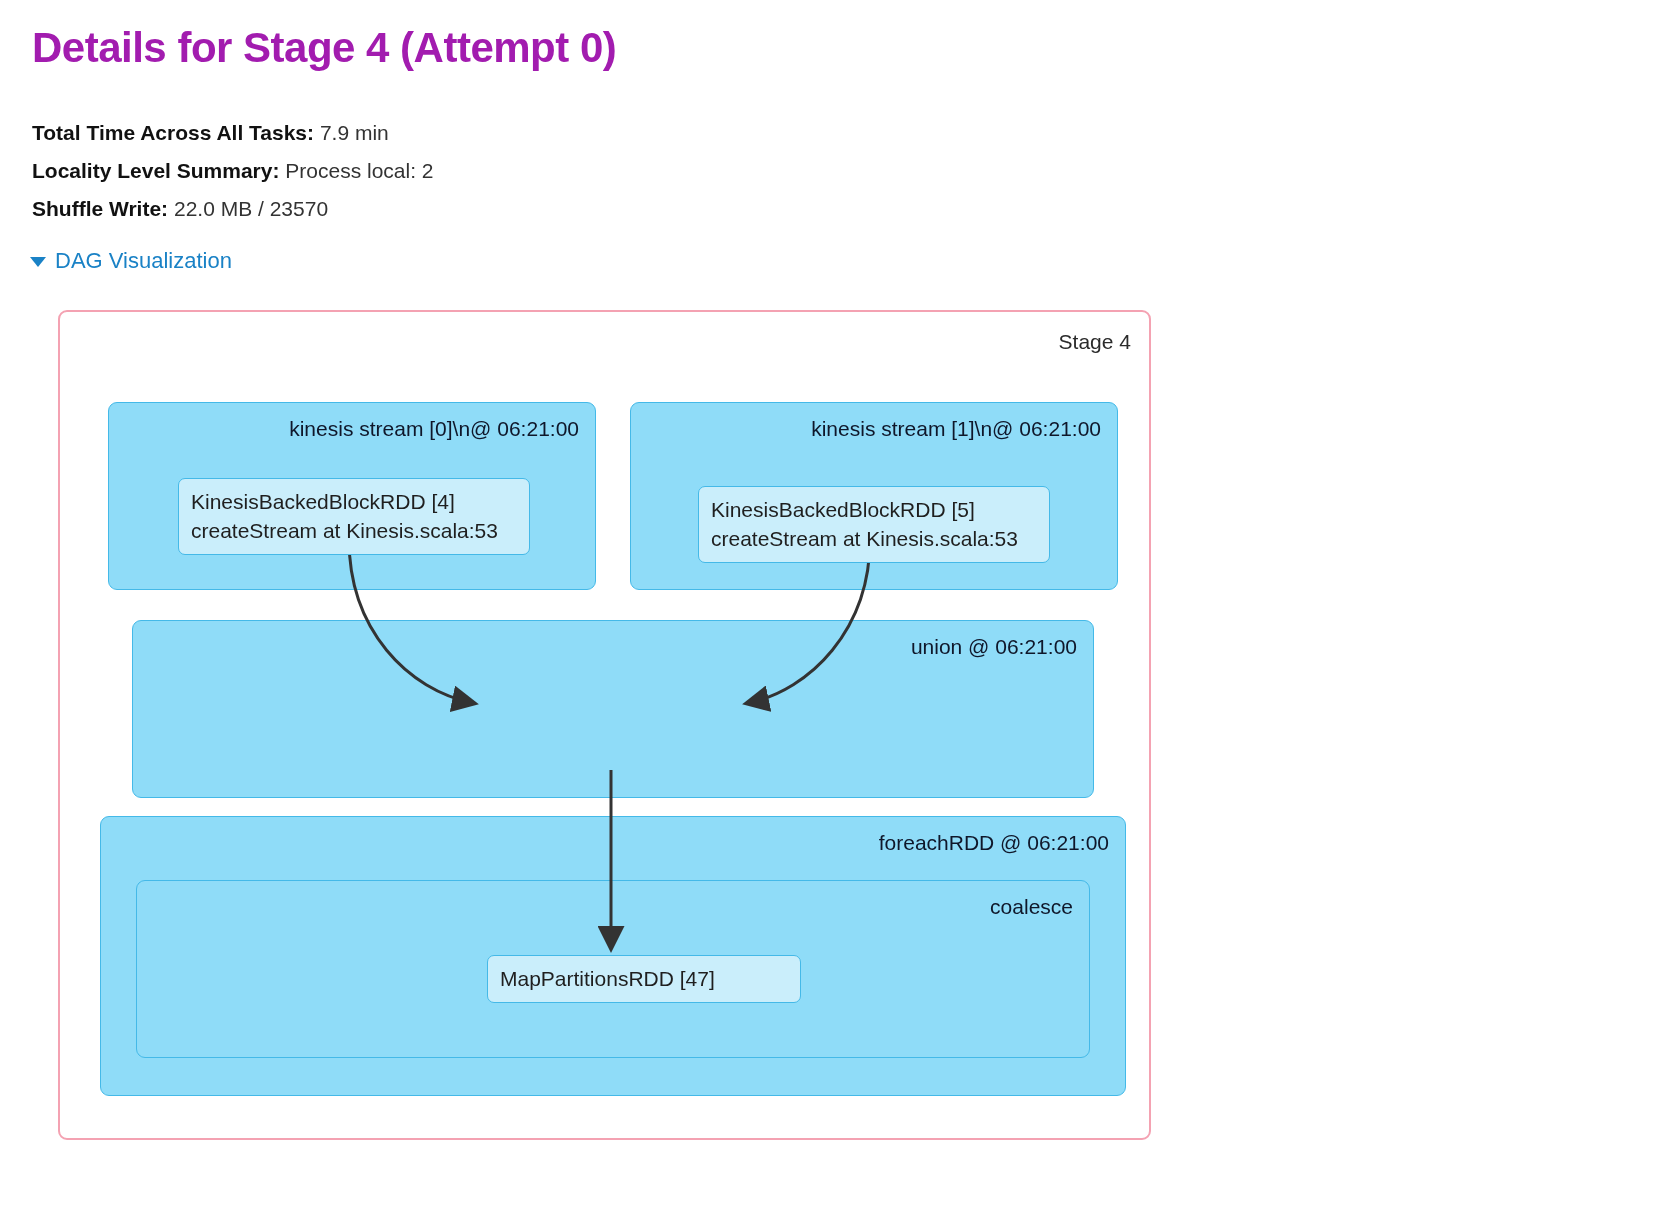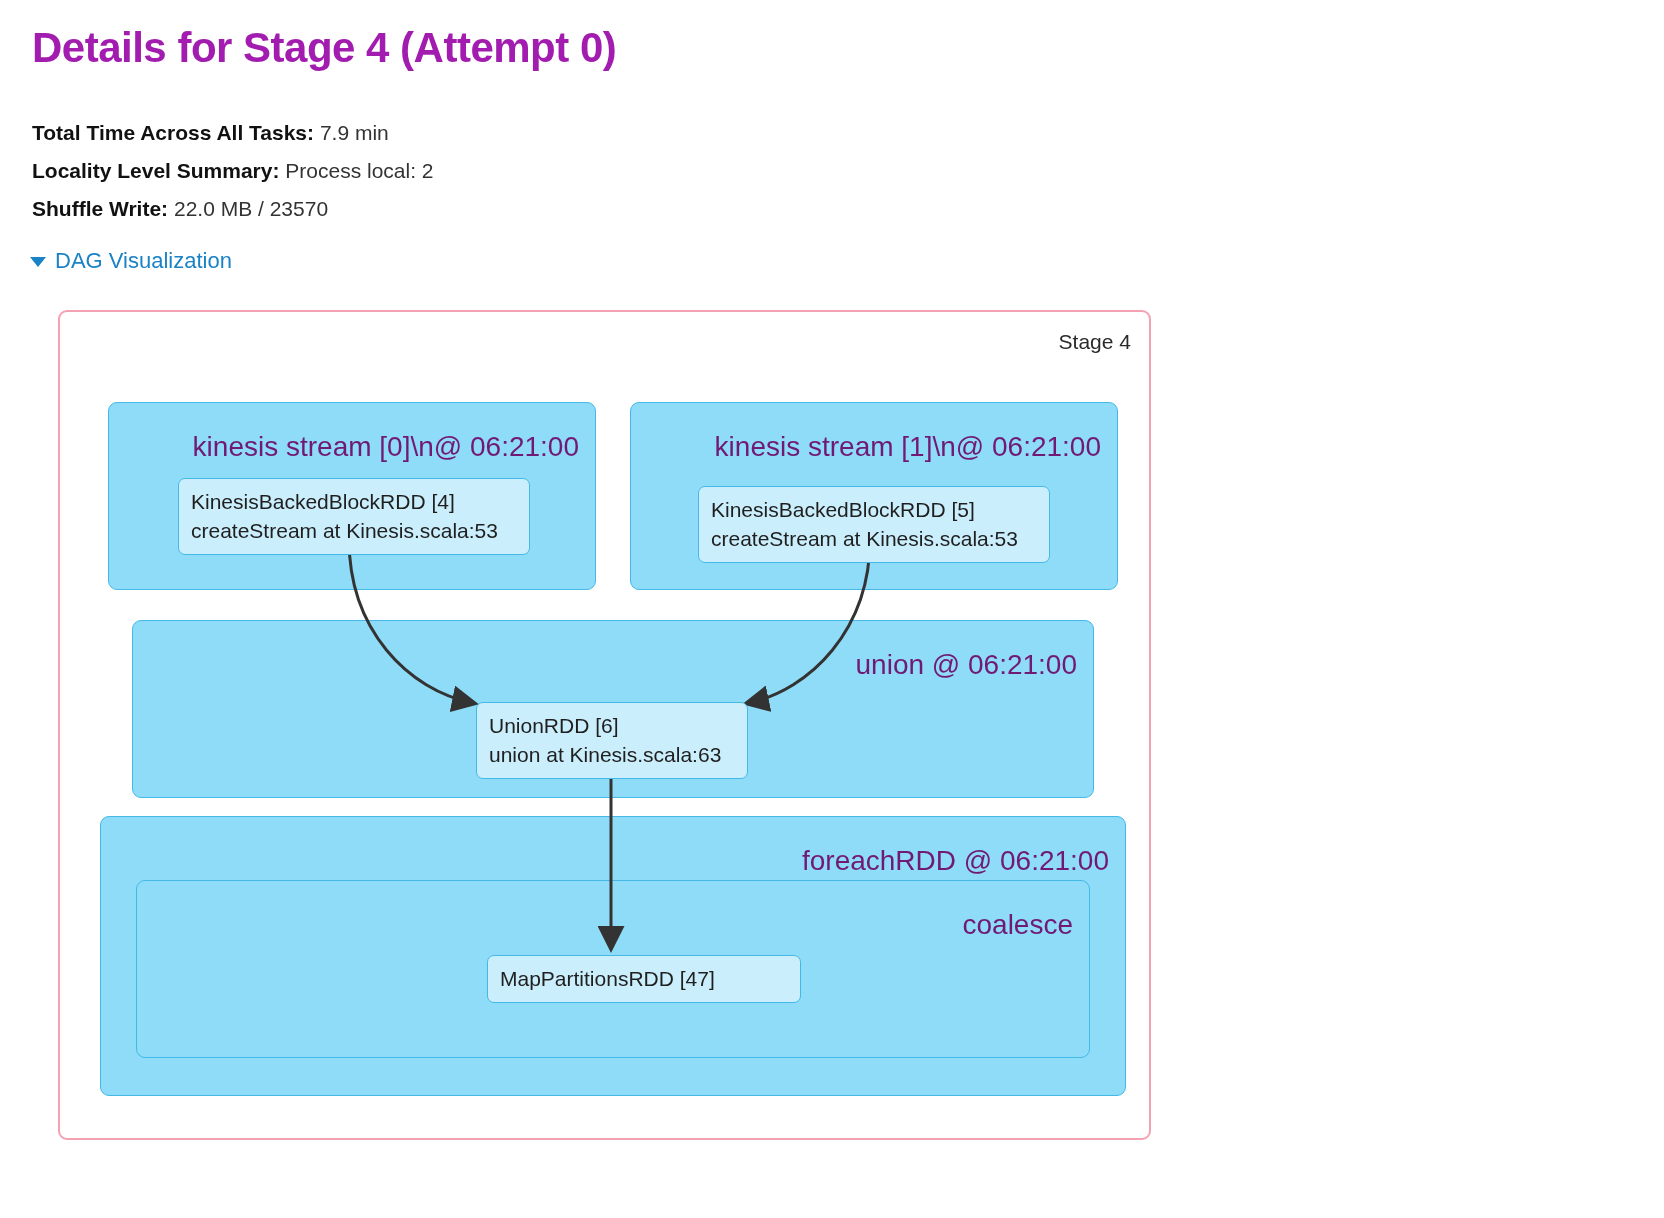--- a/index.html
+++ b/index.html
@@ -96,23 +96,23 @@
   .cluster {
     position: absolute;
     background: #8fdcf8;
     border: 1px solid #44b9e8;
     border-radius: 9px;
     box-sizing: border-box;
   }
   .cluster > .c-label {
     position: absolute;
     right: 16px;
-    top: 28px;
-    font-size: 28px;
-    color: #701a75;
+    top: 14px;
+    font-size: 21px;
+    color: #0f172a;
     white-space: nowrap;
   }
 
   
   .rdd {
     position: absolute;
     background: #caeefb;
     border: 1.5px solid #44b9e8;
     border-radius: 7px;
     box-sizing: border-box;
@@ -199,22 +199,18 @@
   <div class="rdd" style="left:120px; top:168px; width:352px;">
     <span class="l1">KinesisBackedBlockRDD [4]</span>
     <span class="l2">createStream at Kinesis.scala:53</span>
   </div>
 
   <div class="rdd" style="left:640px; top:176px; width:352px;">
     <span class="l1">KinesisBackedBlockRDD [5]</span>
     <span class="l2">createStream at Kinesis.scala:53</span>
   </div>
 
-  <div class="rdd" style="left:418px; top:392px; width:272px;">
-    <span class="l1">UnionRDD [6]</span>
-    <span class="l2">union at Kinesis.scala:63</span>
-  </div>
 
   <div class="rdd" style="left:396px; top:645px; width:314px;margin-left:33px;">
     <span class="l1">MapPartitionsRDD [47]</span>
   </div>
 
 </div>
 
 </body></html>

